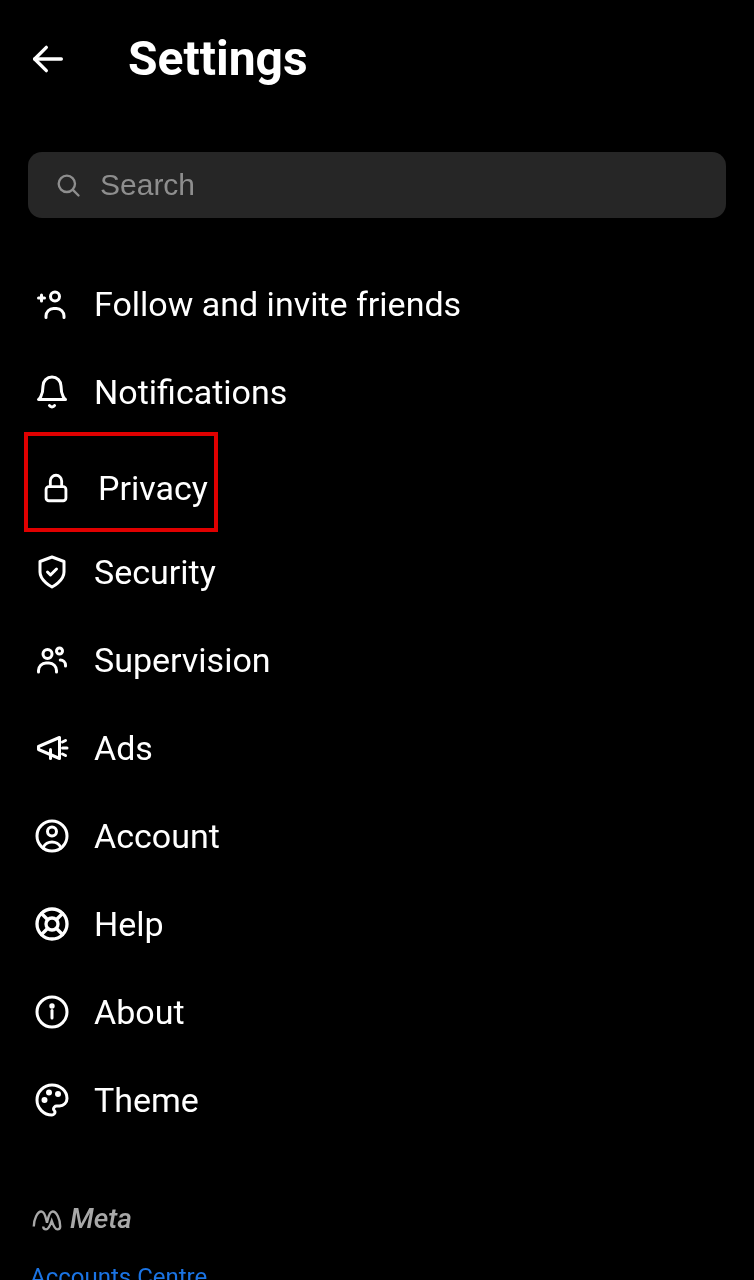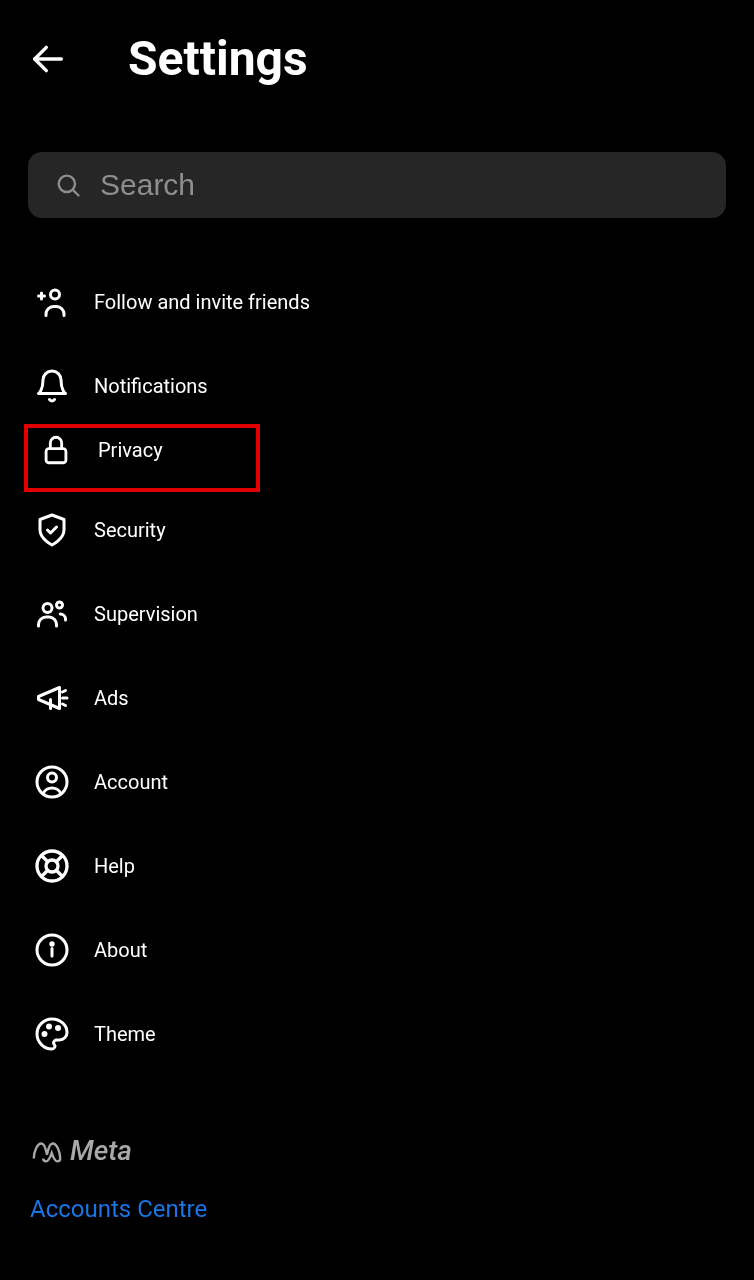--- a/index.html
+++ b/index.html
@@ -58,33 +58,33 @@
     .menu-item {
       display: flex;
       align-items: center;
       gap: 24px;
       padding: 24px 34px;
       cursor: pointer;
     }
     .menu-item.highlighted {
       border: 4px solid #e00000;
       margin: -4px 0 -4px 24px;
-      padding: 4px 10px 20px 10px;
-      width: 236px;
+      padding: 32px 10px 20px 10px;
+      width: 194px;
     }
     .menu-icon {
       width: 36px;
       height: 36px;
       display: flex;
       align-items: center;
       justify-content: center;
       flex-shrink: 0;
     }
     .menu-label {
-      font-size: 20px;
+      font-size: 34px;
       font-weight: 400;
       color: #fff;
     }
     .footer {
       padding: 40px 30px 0 30px;
     }
     .meta-logo {
       display: flex;
       align-items: center;
       gap: 6px;

